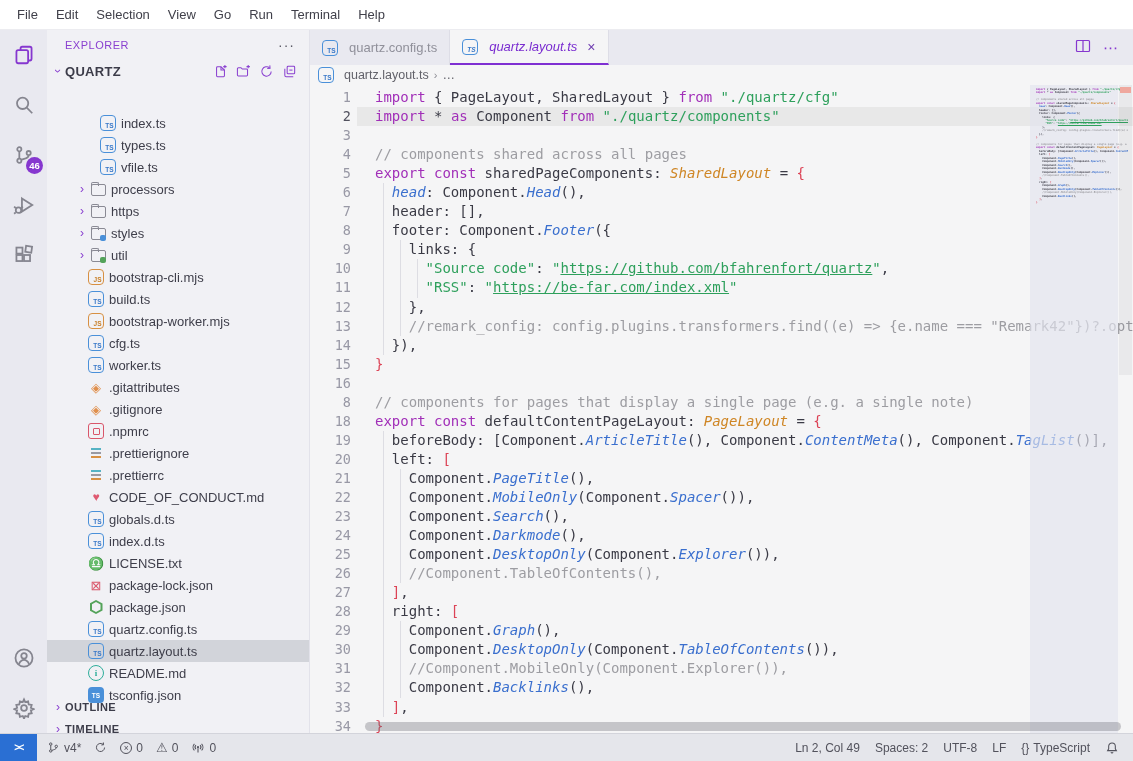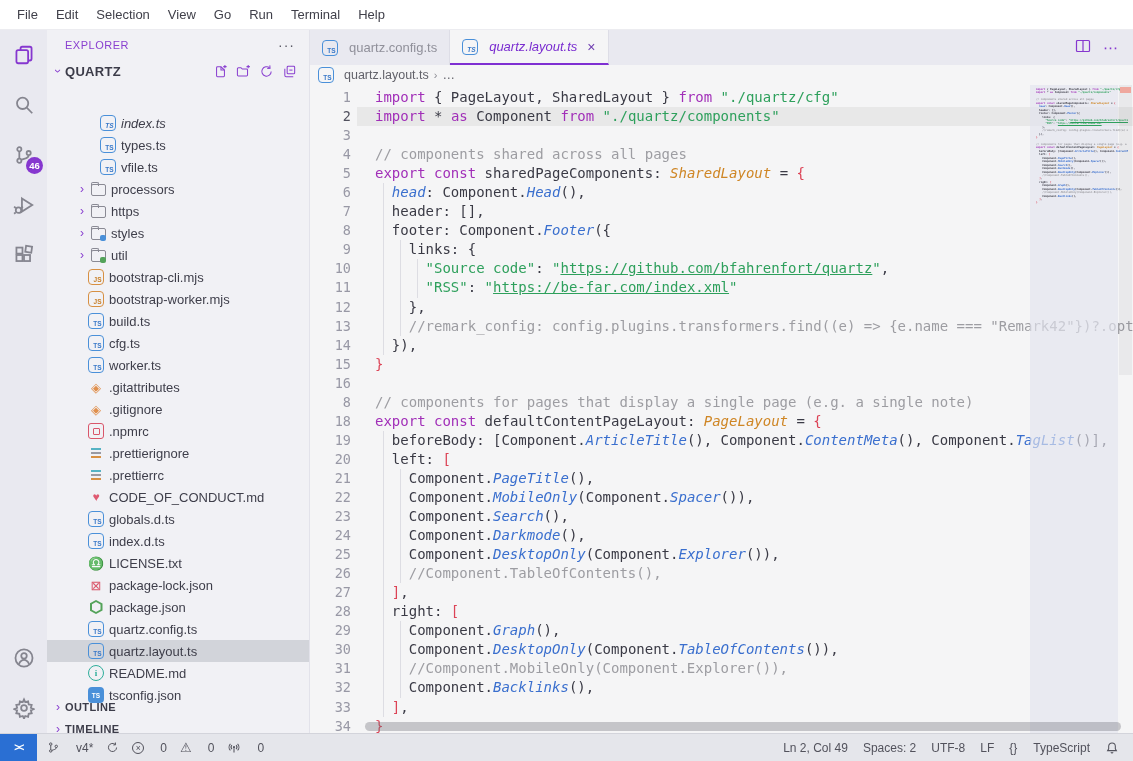--- a/index.html
+++ b/index.html
@@ -91,21 +91,21 @@
   .vsb-mark{position:absolute;left:2px;right:2px;top:2px;height:6px;background:#efa89e;}
   .hsb{position:absolute;left:55px;right:12px;bottom:2px;height:9px;z-index:6;}
   .hsb-thumb{width:100%;height:9px;border-radius:5px;background:rgba(110,110,118,.35);}
   
   .statusbar{position:absolute;left:0;top:733px;width:1133px;height:28px;background:#e5e6eb;border-top:1px solid #d3d4db;
     display:flex;align-items:center;font-size:12px;color:#52525c;z-index:40;}
   .remote{width:37px;height:28px;background:#2a6fd3;color:#fff;display:flex;align-items:center;justify-content:center;
     font-size:10px;font-weight:bold;letter-spacing:-1.5px;cursor:pointer;}
   .sb-left{display:flex;align-items:center;gap:13px;margin-left:10px;}
   .sb-right{margin-left:auto;display:flex;align-items:center;gap:15px;padding-right:14px;}
-  .st-item{display:flex;align-items:center;gap:16px;cursor:pointer;}
+  .st-item{display:flex;align-items:center;gap:4px;cursor:pointer;}
   .st-item svg{stroke:currentColor;fill:none;stroke-width:1.2;}
   .ic-err{width:12px;height:12px;border:1.1px solid currentColor;border-radius:50%;display:inline-flex;align-items:center;justify-content:center;font-size:8.5px;}
   .glyph13{font-size:13px;line-height:1;}
 </style>
 </head>
 <body>
 
 <div class="menubar" id="menubar">
     <span class="menu-item">File</span>
     <span class="menu-item">Edit</span>
@@ -202,21 +202,21 @@
         <span class="tool-ic">
           <svg width="15" height="15" viewBox="0 0 16 16">
             <rect x="5.5" y="2.5" width="8" height="8" rx="1"></rect>
             <path d="M7.8 6.5h3.4"></path>
             <path d="M3 5v7a1.5 1.5 0 0 0 1.5 1.5H12"></path>
           </svg>
         </span>
       </span>
   </div>
   <div class="tree" id="tree">
-      <div class="row" style="padding-left: 53px; font-style: italic;">
+      <div class="row" style="padding-left: 53px;">
         <span class="fic fic-ts">TS</span>
         <span class="label">index.ts</span>
       </div>
       <div class="row" style="padding-left: 53px;">
         <span class="fic fic-ts">TS</span>
         <span class="label">types.ts</span>
       </div>
       <div class="row" style="padding-left: 53px;">
         <span class="fic fic-ts">TS</span>
         <span class="label">vfile.ts</span>
@@ -243,26 +243,26 @@
         <span class="fic fold fold-util">
           <span class="dot"></span>
         </span>
         <span class="label">util</span>
       </div>
       <div class="row" style="padding-left: 41px;">
         <span class="fic fic-js">JS</span>
         <span class="label">bootstrap-cli.mjs</span>
       </div>
       <div class="row" style="padding-left: 41px;">
+        <span class="fic fic-ts">TS</span>
+        <span class="label">build.ts</span>
+      </div>
+      <div class="row" style="padding-left: 41px;">
         <span class="fic fic-js">JS</span>
         <span class="label">bootstrap-worker.mjs</span>
-      </div>
-      <div class="row" style="padding-left: 41px;">
-        <span class="fic fic-ts">TS</span>
-        <span class="label">build.ts</span>
       </div>
       <div class="row" style="padding-left: 41px;">
         <span class="fic fic-ts">TS</span>
         <span class="label">cfg.ts</span>
       </div>
       <div class="row" style="padding-left: 41px;">
         <span class="fic fic-ts">TS</span>
         <span class="label">worker.ts</span>
       </div>
       <div class="row" style="padding-left: 41px;">

